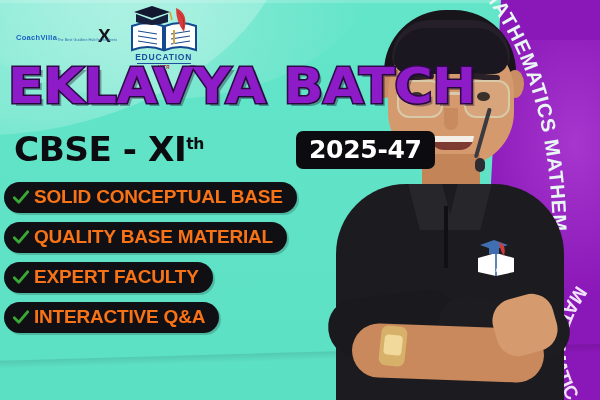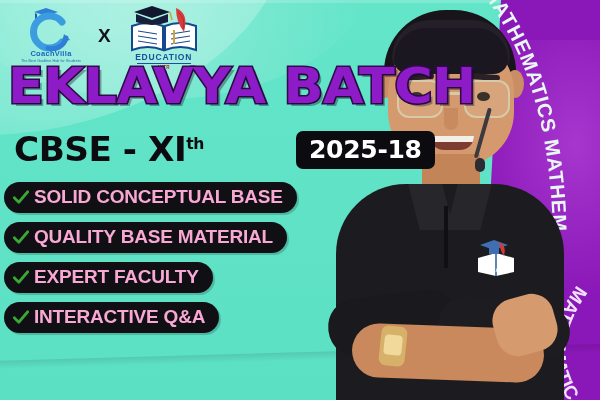--- a/index.html
+++ b/index.html
@@ -54,21 +54,21 @@
   .curve-text-lower{
     position:absolute;right:4px;bottom:-6px;width:120px;height:120px;
   }
   .curve-text-lower text{
     font-family:"Liberation Sans", sans-serif;
     font-weight:bold;font-size:19px;fill:#f0e2f8;
   }
 
   
   .logo-row{position:absolute;left:16px;top:6px;display:flex;align-items:center;gap:10px;z-index:6;}
-  .logo-cv{position:relative;width:70px;height:62px;display:flex;flex-direction:column;align-items:center;justify-content:flex-start;}
+  .logo-cv{position:relative;width:70px;height:62px;display:flex;flex-direction:row;align-items:center;justify-content:flex-start;}
   .logo-cv svg{display:block;}
   .logo-cv .cv-name{font-size:7.5px;font-weight:bold;color:#1a63c4;letter-spacing:.3px;margin-top:-3px;}
   .logo-cv .cv-tag{font-size:3.6px;color:#2a64a8;letter-spacing:.1px;margin-top:1px;white-space:nowrap;}
   .x-mark{font-size:19px;font-weight:bold;color:#12121a;padding:0 2px;margin-top:-6px;}
   .logo-em{position:relative;width:82px;height:66px;display:flex;flex-direction:column;align-items:center;}
   .logo-em .em-name{font-size:8.5px;font-weight:bold;color:#1b4f9c;letter-spacing:.8px;margin-top:-2px;}
   .logo-em .em-sub{font-size:4.6px;font-weight:bold;color:#b02626;letter-spacing:.2px;}
   .logo-em .em-rule{width:54px;height:1px;background:#1b4f9c;margin:1px 0;}
 
   
@@ -100,21 +100,21 @@
   
   .features{position:absolute;left:4px;top:182px;z-index:7;display:flex;flex-direction:column;gap:9px;}
   .pill{
     display:inline-flex;align-items:center;gap:4px;
     background:#101014;border-radius:16px;
     padding:4px 14px 5px 8px;align-self:flex-start;
     box-shadow:2px 2px 0 rgba(0,0,0,.18);
   }
   .pill .check{width:18px;height:18px;flex:0 0 18px;}
   .pill .ptext{
-    color:#f9a8d4;font-weight:bold;font-size:19px;
+    color:#f97316;font-weight:bold;font-size:19px;
     font-family:"Liberation Sans", sans-serif;letter-spacing:-.2px;white-space:nowrap;
   }
 
   
   .person{position:absolute;left:318px;top:8px;width:270px;height:392px;z-index:5;}
   .p-hair{position:absolute;left:66px;top:2px;width:132px;height:108px;background:#17141a;border-radius:62px 62px 40px 40px;}
   .p-hair:after{content:"";position:absolute;left:8px;top:10px;width:118px;height:50px;background:#241f28;border-radius:60px 60px 20px 20px;}
   .p-ear-l{position:absolute;left:58px;top:62px;width:18px;height:28px;background:#c98e64;border-radius:50%;}
   .p-ear-r{position:absolute;left:188px;top:62px;width:18px;height:28px;background:#c98e64;border-radius:50%;}
   .p-face{position:absolute;left:70px;top:26px;width:126px;height:132px;background:#d49a6e;border-radius:58px 58px 54px 54px;}
@@ -250,21 +250,21 @@
       <div class="em-sub">MITR</div>
     </div>
   </div>
 
   <div class="headline">EKLAVYA BATCH</div>
 
   <div class="subline">
     <span>CBSE - XI</span><sup>th</sup>
   </div>
 
-  <div class="year-badge">2025-18</div>
+  <div class="year-badge">2025-47</div>
 
   <div class="features">
     <div class="pill">
       <svg class="check" viewBox="0 0 24 24">
           <path d="M3 13 L9 19 L21 5" stroke="#3aa835" stroke-width="3.6" fill="none" stroke-linecap="round" stroke-linejoin="round"></path>
         </svg>
       <span class="ptext">SOLID CONCEPTUAL BASE</span>
     </div>
     <div class="pill">
       <svg class="check" viewBox="0 0 24 24">

